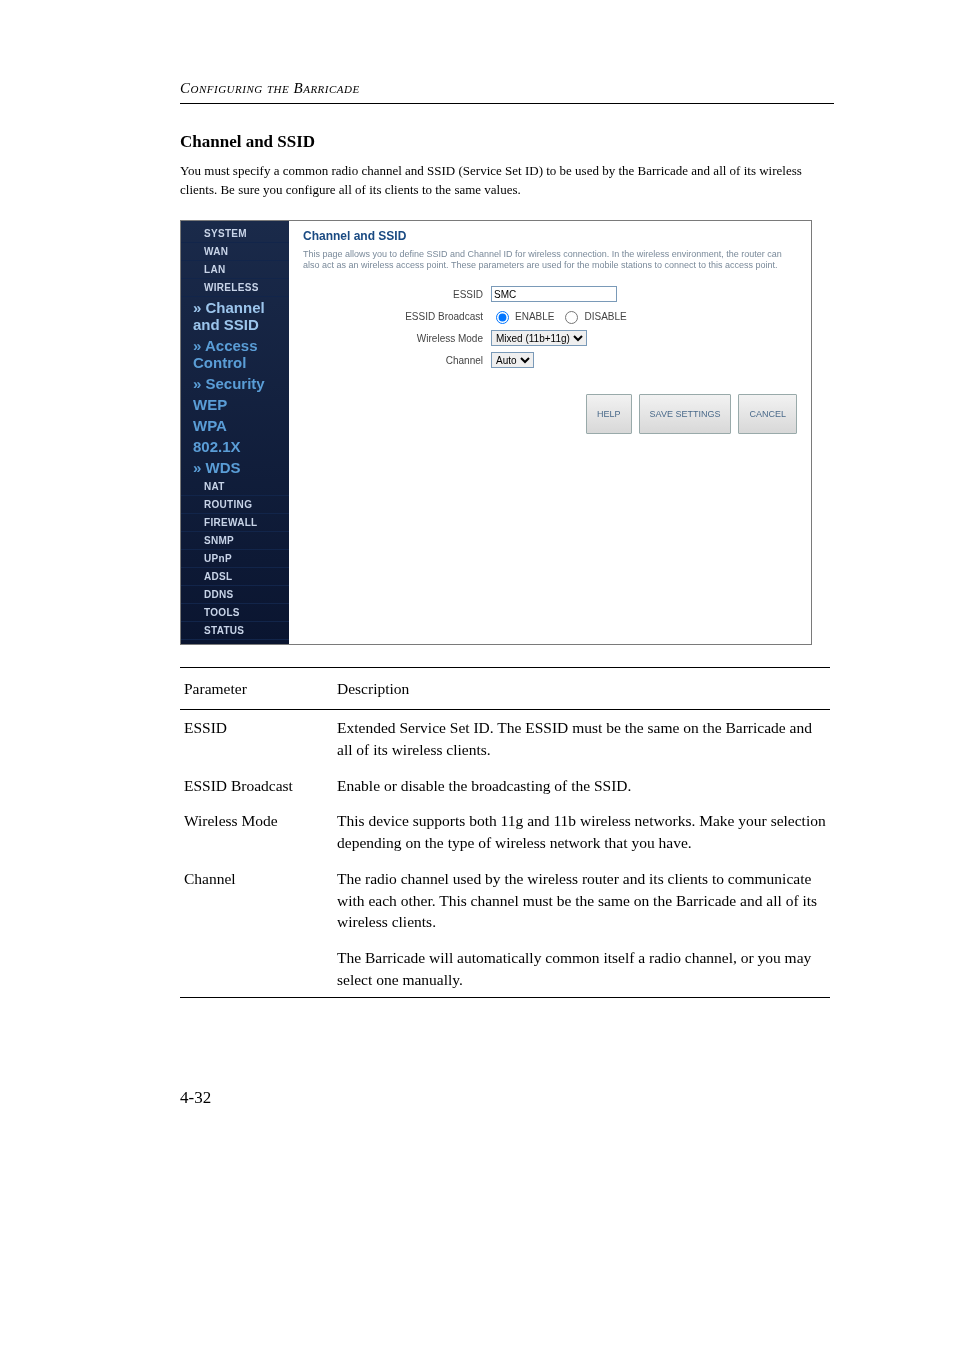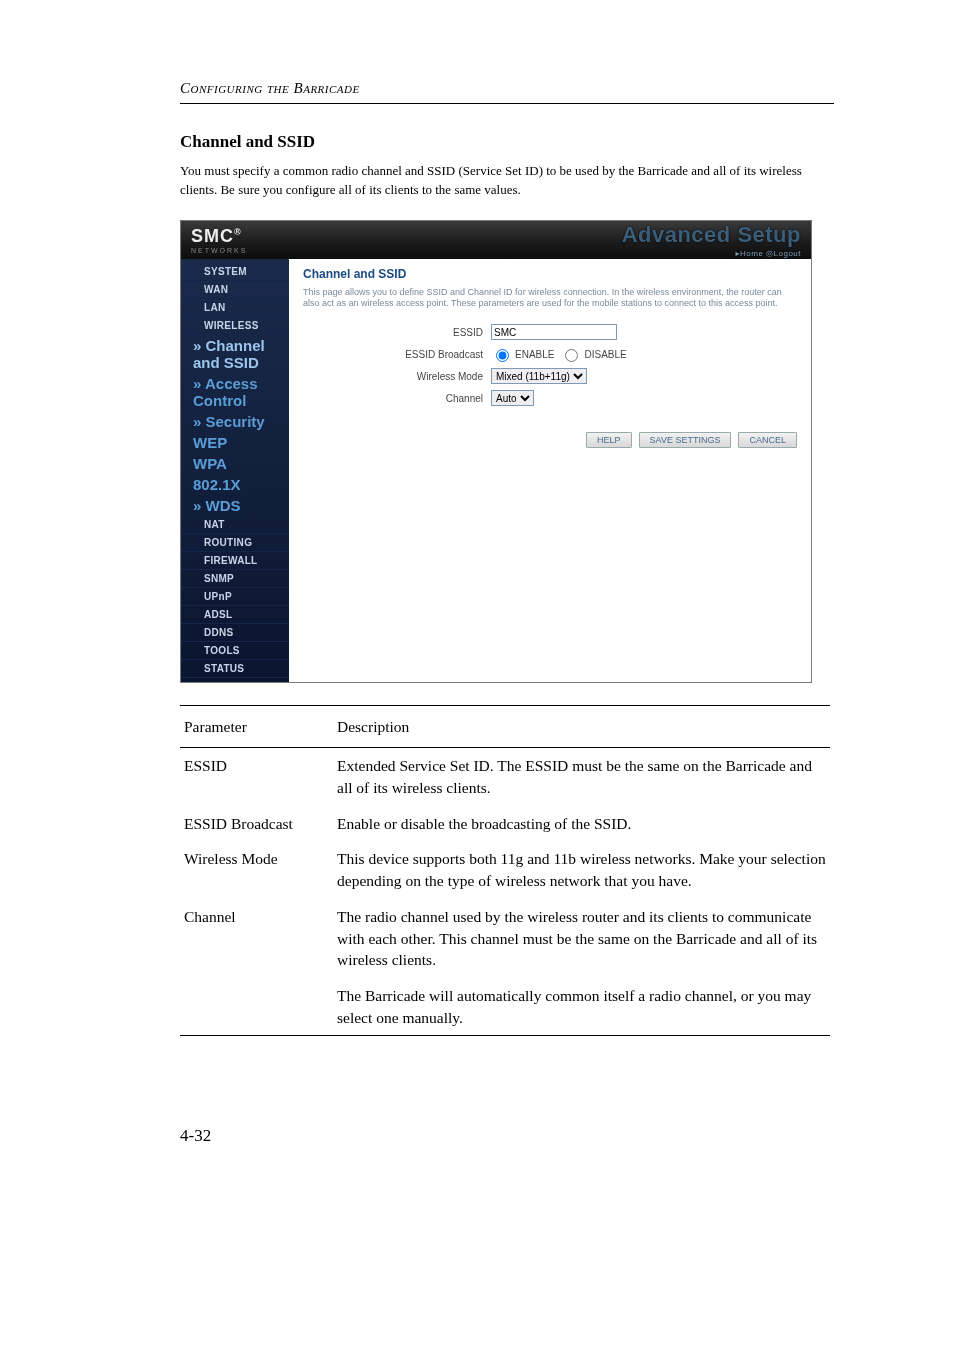--- a/index.html
+++ b/index.html
@@ -138,21 +138,21 @@
   .shot-buttons {
     text-align: right;
     margin-top: 26px;
   }
   .shot-buttons .btn {
     display: inline-block;
     font-size: 9px;
     color: #4a6a8a;
     background: linear-gradient(#f2f2f2,#d8d8d8);
     border: 1px solid #9aa;
-    padding: 2px 10px;
+    padding: 14px 10px;
     margin-left: 4px;
     border-radius: 1px;
   }
   
   .param-table {
     width: 650px;
     border-collapse: collapse;
     font-size: 15.5px;
     line-height: 1.4;
   }
@@ -177,30 +177,20 @@
 <body>
 
 <div class="page">
   <div class="running-head">Configuring the Barricade</div>
   <hr class="hr">
 
   <div class="section-title">Channel and SSID</div>
   <div class="body-text">You must specify a common radio channel and SSID (Service Set ID) to be used by the Barricade and all of its wireless clients. Be sure you configure all of its clients to the same values.</div>
 
   <div class="shot">
-    <div class="shot-header">
-      <div>
-        <span class="shot-logo"><span>SMC</span><sup>®</sup></span>
-        <span class="sub" style="display:block;font-size:7px;color:#888;letter-spacing:2px;">NETWORKS</span>
-      </div>
-      <div class="shot-brand">
-        <span>Advanced Setup</span>
-        <span class="shot-brand-links">▸Home  ◎Logout</span>
-      </div>
-    </div>
     <div class="shot-body">
       <div class="shot-nav">
         <div class="nav-item">SYSTEM</div>
         <div class="nav-item">WAN</div>
         <div class="nav-item">LAN</div>
         <div class="nav-item">WIRELESS</div>
         <div class="sub-item active">» Channel and SSID</div>
         <div class="sub-item">» Access Control</div>
         <div class="sub-item">» Security</div>
         <div class="sub-item">WEP</div>

